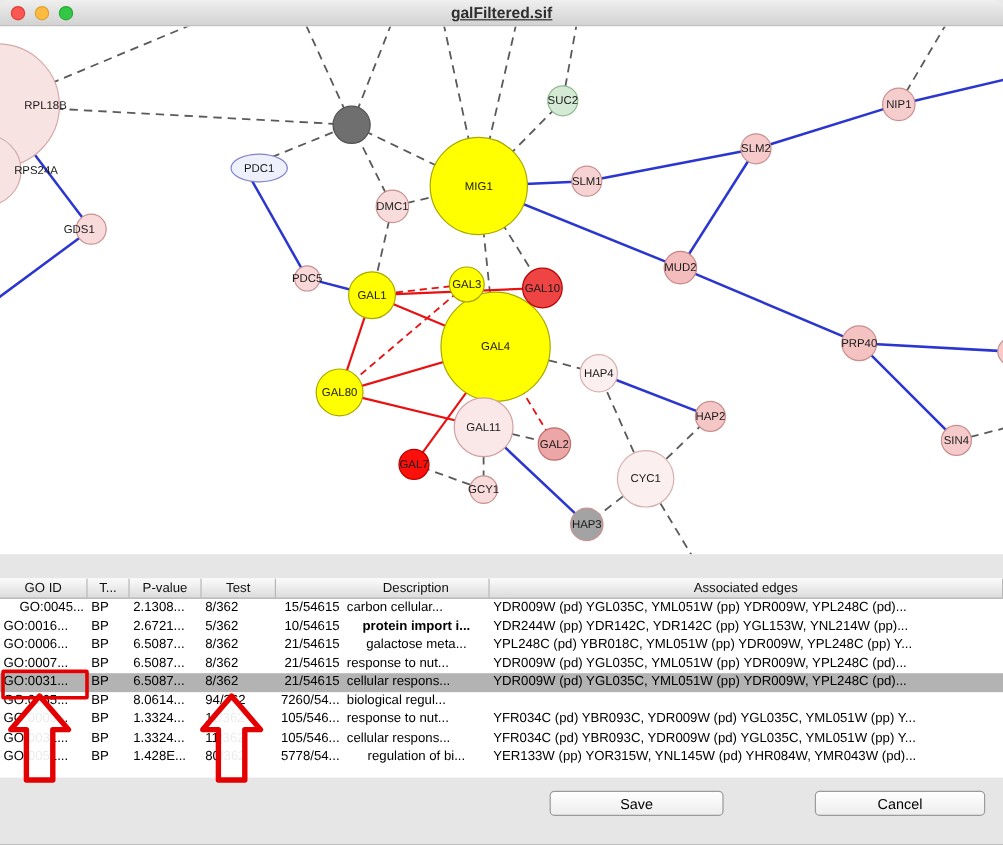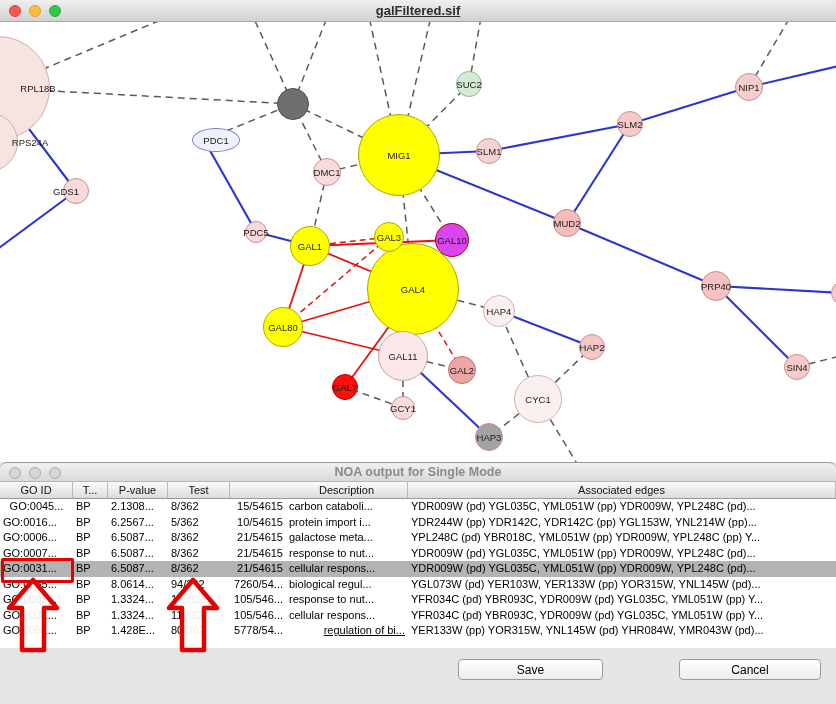--- a/index.html
+++ b/index.html
@@ -162,21 +162,21 @@
           </div>
           <div class="node" style="left: 367px; top: 221px; height: 92px; width: 92px; background: rgb(255, 255, 0); border-color: rgb(168, 168, 0);">
             <span class="node-label">GAL4</span>
           </div>
           <div class="node" style="left: 290px; top: 204px; height: 40px; width: 40px; background: rgb(255, 255, 0); border-color: rgb(168, 168, 0);">
             <span class="node-label">GAL1</span>
           </div>
           <div class="node" style="left: 374px; top: 200px; height: 30px; width: 30px; background: rgb(255, 255, 0); border-color: rgb(168, 168, 0);">
             <span class="node-label">GAL3</span>
           </div>
-          <div class="node" style="left: 435px; top: 201px; height: 34px; width: 34px; background: #d946ef; border-color: rgb(184, 0, 0); align-items: center;">
+          <div class="node" style="left: 435px; top: 201px; height: 34px; width: 34px; background: #ef4444; border-color: rgb(184, 0, 0); align-items: center;">
             <span class="node-label">GAL10</span>
           </div>
           <div class="node" style="left: 263px; top: 285px; height: 40px; width: 40px; background: rgb(255, 255, 0); border-color: rgb(168, 168, 0);">
             <span class="node-label">GAL80</span>
           </div>
           <div class="node" style="left: 378px; top: 309px; height: 50px; width: 50px; background: rgb(250, 232, 232); border-color: rgb(208, 160, 160);">
             <span class="node-label">GAL11</span>
           </div>
           <div class="node" style="left: 448px; top: 334px; height: 28px; width: 28px; background: rgb(236, 166, 166); border-color: rgb(192, 112, 112);">
             <span class="node-label">GAL2</span>
@@ -204,65 +204,57 @@
           </div>
           <div class="node" style="left: 784px; top: 332px; height: 26px; width: 26px; background: rgb(246, 202, 202); border-color: rgb(201, 143, 143);">
             <span class="node-label">SIN4</span>
           </div>
           <div class="node" style="left: 831px; top: 259px; height: 24px; width: 24px; background: rgb(246, 202, 202); border-color: rgb(201, 143, 143);"></div>
         </div>
     </div>
   </div>
 
   <div class="noa-window">
-    <div class="titlebar2">
-      <div class="dots2 dots">
-        <div class="dot gray"></div>
-        <div class="dot gray"></div>
-        <div class="dot gray"></div>
-      </div>
-      <div class="title-text2">NOA output for Single Mode</div>
-    </div>
 
     <div class="noa-table">
       <div class="thead" id="thead">
           <div class="th" style="width: 73px;">GO ID</div>
           <div class="th" style="width: 35px;">T...</div>
           <div class="th" style="width: 60px;">P-value</div>
           <div class="th" style="width: 62px;">Test</div>
           <div class="th" style="width: 56px; margin-top: 16px;">Referen...</div>
           <div class="th" style="width: 122px;">Description</div>
           <div class="th" style="width: 428px;">Associated edges</div>
         </div>
       <div id="tbody">
           <div class="trow">
-            <div class="td" style="width: 73px; text-align: center;">GO:0045...</div>
+            <div class="td" style="width: 73px; text-align: right;">GO:0045...</div>
             <div class="td" style="width: 35px; text-align: left;">BP</div>
             <div class="td" style="width: 60px; text-align: left;">2.1308...</div>
             <div class="td" style="width: 62px; text-align: left;">8/362</div>
             <div class="td" style="width: 56px; text-align: right;">15/54615</div>
-            <div class="td" style="width: 122px; text-align: left;">carbon cataboli...</div>
+            <div class="td" style="width: 122px; text-align: left;">carbon cellular...</div>
             <div class="td" style="width: 428px; text-align: left;">YDR009W (pd) YGL035C, YML051W (pp) YDR009W, YPL248C (pd)...</div>
           </div>
           <div class="trow">
             <div class="td" style="width: 73px; text-align: left;">GO:0016...</div>
             <div class="td" style="width: 35px; text-align: left;">BP</div>
-            <div class="td" style="width: 60px; text-align: left;">6.2567...</div>
+            <div class="td" style="width: 60px; text-align: left;">2.6721...</div>
             <div class="td" style="width: 62px; text-align: left;">5/362</div>
             <div class="td" style="width: 56px; text-align: right;">10/54615</div>
-            <div class="td" style="width: 122px; text-align: left;">protein import i...</div>
+            <div class="td" style="width: 122px; text-align: center; font-weight: bold;">protein import i...</div>
             <div class="td" style="width: 428px; text-align: left;">YDR244W (pp) YDR142C, YDR142C (pp) YGL153W, YNL214W (pp)...</div>
           </div>
           <div class="trow">
             <div class="td" style="width: 73px; text-align: left;">GO:0006...</div>
             <div class="td" style="width: 35px; text-align: left;">BP</div>
             <div class="td" style="width: 60px; text-align: left;">6.5087...</div>
             <div class="td" style="width: 62px; text-align: left;">8/362</div>
             <div class="td" style="width: 56px; text-align: right;">21/54615</div>
-            <div class="td" style="width: 122px; text-align: left;">galactose meta...</div>
+            <div class="td" style="width: 122px; text-align: center;">galactose meta...</div>
             <div class="td" style="width: 428px; text-align: left;">YPL248C (pd) YBR018C, YML051W (pp) YDR009W, YPL248C (pp) Y...</div>
           </div>
           <div class="trow">
             <div class="td" style="width: 73px; text-align: left;">GO:0007...</div>
             <div class="td" style="width: 35px; text-align: left;">BP</div>
             <div class="td" style="width: 60px; text-align: left;">6.5087...</div>
             <div class="td" style="width: 62px; text-align: left;">8/362</div>
             <div class="td" style="width: 56px; text-align: right;">21/54615</div>
             <div class="td" style="width: 122px; text-align: left;">response to nut...</div>
             <div class="td" style="width: 428px; text-align: left;">YDR009W (pd) YGL035C, YML051W (pp) YDR009W, YPL248C (pd)...</div>
@@ -276,21 +268,20 @@
             <div class="td" style="width: 122px; text-align: left;">cellular respons...</div>
             <div class="td" style="width: 428px; text-align: left;">YDR009W (pd) YGL035C, YML051W (pp) YDR009W, YPL248C (pd)...</div>
           </div>
           <div class="trow">
             <div class="td" style="width: 73px; text-align: left;">GO:0065...</div>
             <div class="td" style="width: 35px; text-align: left;">BP</div>
             <div class="td" style="width: 60px; text-align: left;">8.0614...</div>
             <div class="td" style="width: 62px; text-align: left;">94/362</div>
             <div class="td" style="width: 56px; text-align: right;">7260/54...</div>
             <div class="td" style="width: 122px; text-align: left;">biological regul...</div>
-            <div class="td" style="width: 428px; text-align: left;">YGL073W (pd) YER103W, YER133W (pp) YOR315W, YNL145W (pd)...</div>
           </div>
           <div class="trow">
             <div class="td" style="width: 73px; text-align: left;">GO:0009...</div>
             <div class="td" style="width: 35px; text-align: left;">BP</div>
             <div class="td" style="width: 60px; text-align: left;">1.3324...</div>
             <div class="td" style="width: 62px; text-align: left;">11/362</div>
             <div class="td" style="width: 56px; text-align: right;">105/546...</div>
             <div class="td" style="width: 122px; text-align: left;">response to nut...</div>
             <div class="td" style="width: 428px; text-align: left;">YFR034C (pd) YBR093C, YDR009W (pd) YGL035C, YML051W (pp) Y...</div>
           </div>
@@ -302,21 +293,21 @@
             <div class="td" style="width: 56px; text-align: right;">105/546...</div>
             <div class="td" style="width: 122px; text-align: left;">cellular respons...</div>
             <div class="td" style="width: 428px; text-align: left;">YFR034C (pd) YBR093C, YDR009W (pd) YGL035C, YML051W (pp) Y...</div>
           </div>
           <div class="trow">
             <div class="td" style="width: 73px; text-align: left;">GO:0051...</div>
             <div class="td" style="width: 35px; text-align: left;">BP</div>
             <div class="td" style="width: 60px; text-align: left;">1.428E...</div>
             <div class="td" style="width: 62px; text-align: left;">80/362</div>
             <div class="td" style="width: 56px; text-align: right;">5778/54...</div>
-            <div class="td" style="width: 122px; text-align: right; text-decoration: underline;">regulation of bi...</div>
+            <div class="td" style="width: 122px; text-align: center;">regulation of bi...</div>
             <div class="td" style="width: 428px; text-align: left;">YER133W (pp) YOR315W, YNL145W (pd) YHR084W, YMR043W (pd)...</div>
           </div>
         </div>
     </div>
 
     <div class="btn" id="save-btn">Save</div>
     <div class="btn" id="cancel-btn">Cancel</div>
   </div>
 
   <div class="anno-rect"></div>

